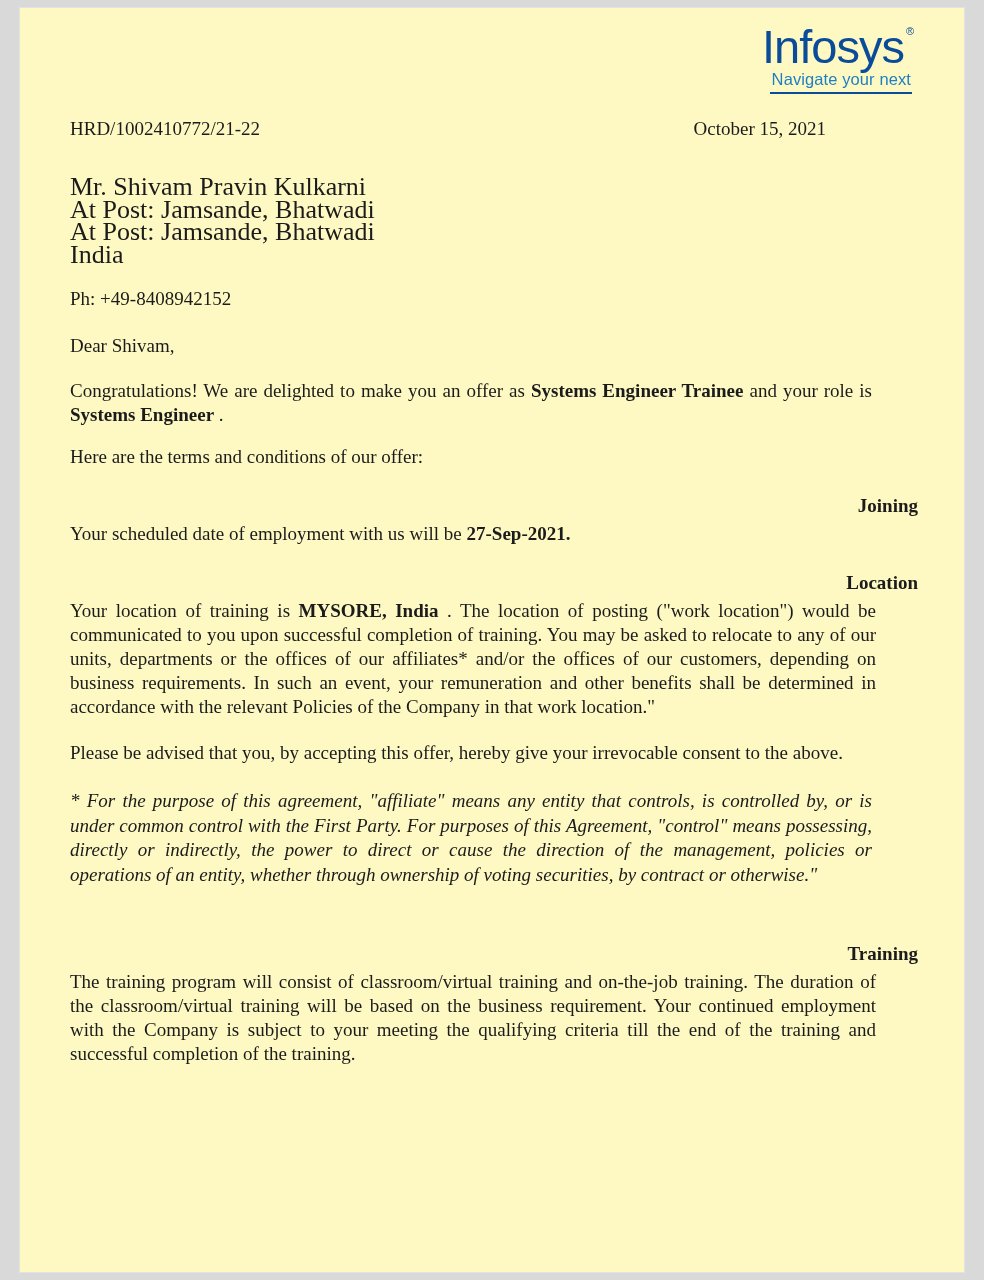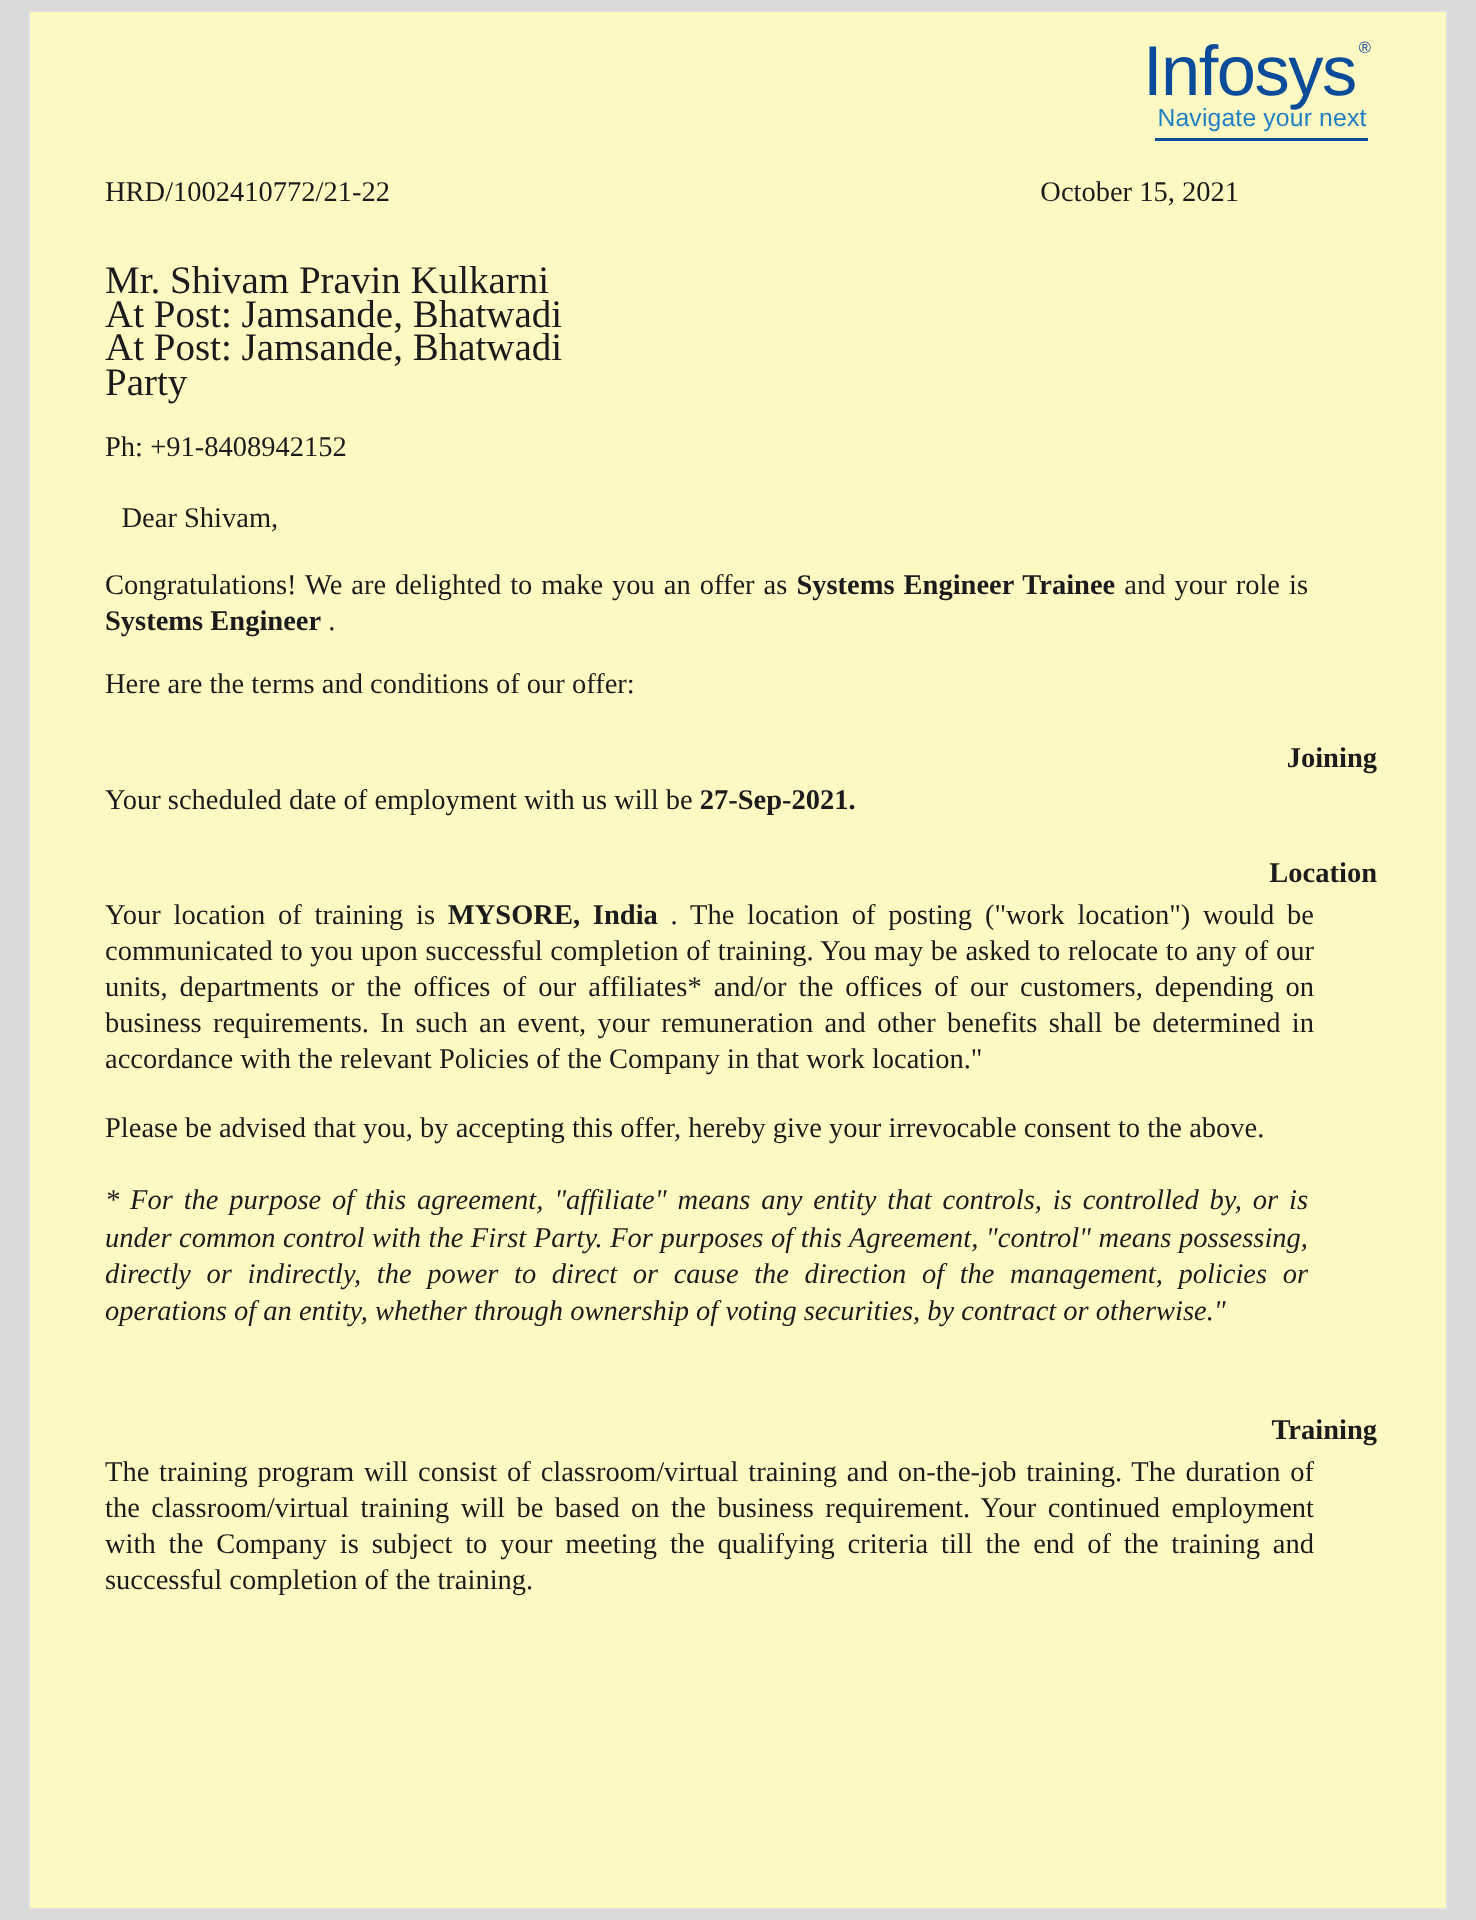--- a/index.html
+++ b/index.html
@@ -93,21 +93,20 @@
     margin-top: 22px;
     padding-left: 4px;
     font-size: 19px;
     color: #1b1b1b;
   }
   .salutation {
     margin-top: 25px;
     padding-left: 4px;
     font-size: 19px;
     color: #1b1b1b;
-    margin-left: 11px;
   }
 
   
   .para {
     padding-left: 4px;
     padding-right: 46px;
     font-size: 19px;
     line-height: 24px;
     color: #1b1b1b;
     text-align: justify;
@@ -160,24 +159,24 @@
 
   <div class="ref-row">
     <div class="ref-left">HRD/1002410772/21-22</div>
     <div class="ref-right">October 15, 2021</div>
   </div>
 
   <div class="address">
     <div>Mr. Shivam Pravin Kulkarni</div>
     <div>At Post: Jamsande, Bhatwadi</div>
     <div>At Post: Jamsande, Bhatwadi</div>
-    <div>Party</div>
-  </div>
-
-  <div class="phone">Ph: +91-8408942152</div>
+    <div>India</div>
+  </div>
+
+  <div class="phone">Ph: +49-8408942152</div>
 
   <div class="salutation">Dear Shivam,</div>
 
   <div class="para">
     <span>Congratulations! We are delighted to make you an offer as </span><b>Systems Engineer Trainee</b><span> and your role is </span><b>Systems Engineer</b><span> .</span>
   </div>
 
   <div class="para tight">Here are the terms and conditions of our offer:</div>
 
   <div class="section-head">Joining</div>

